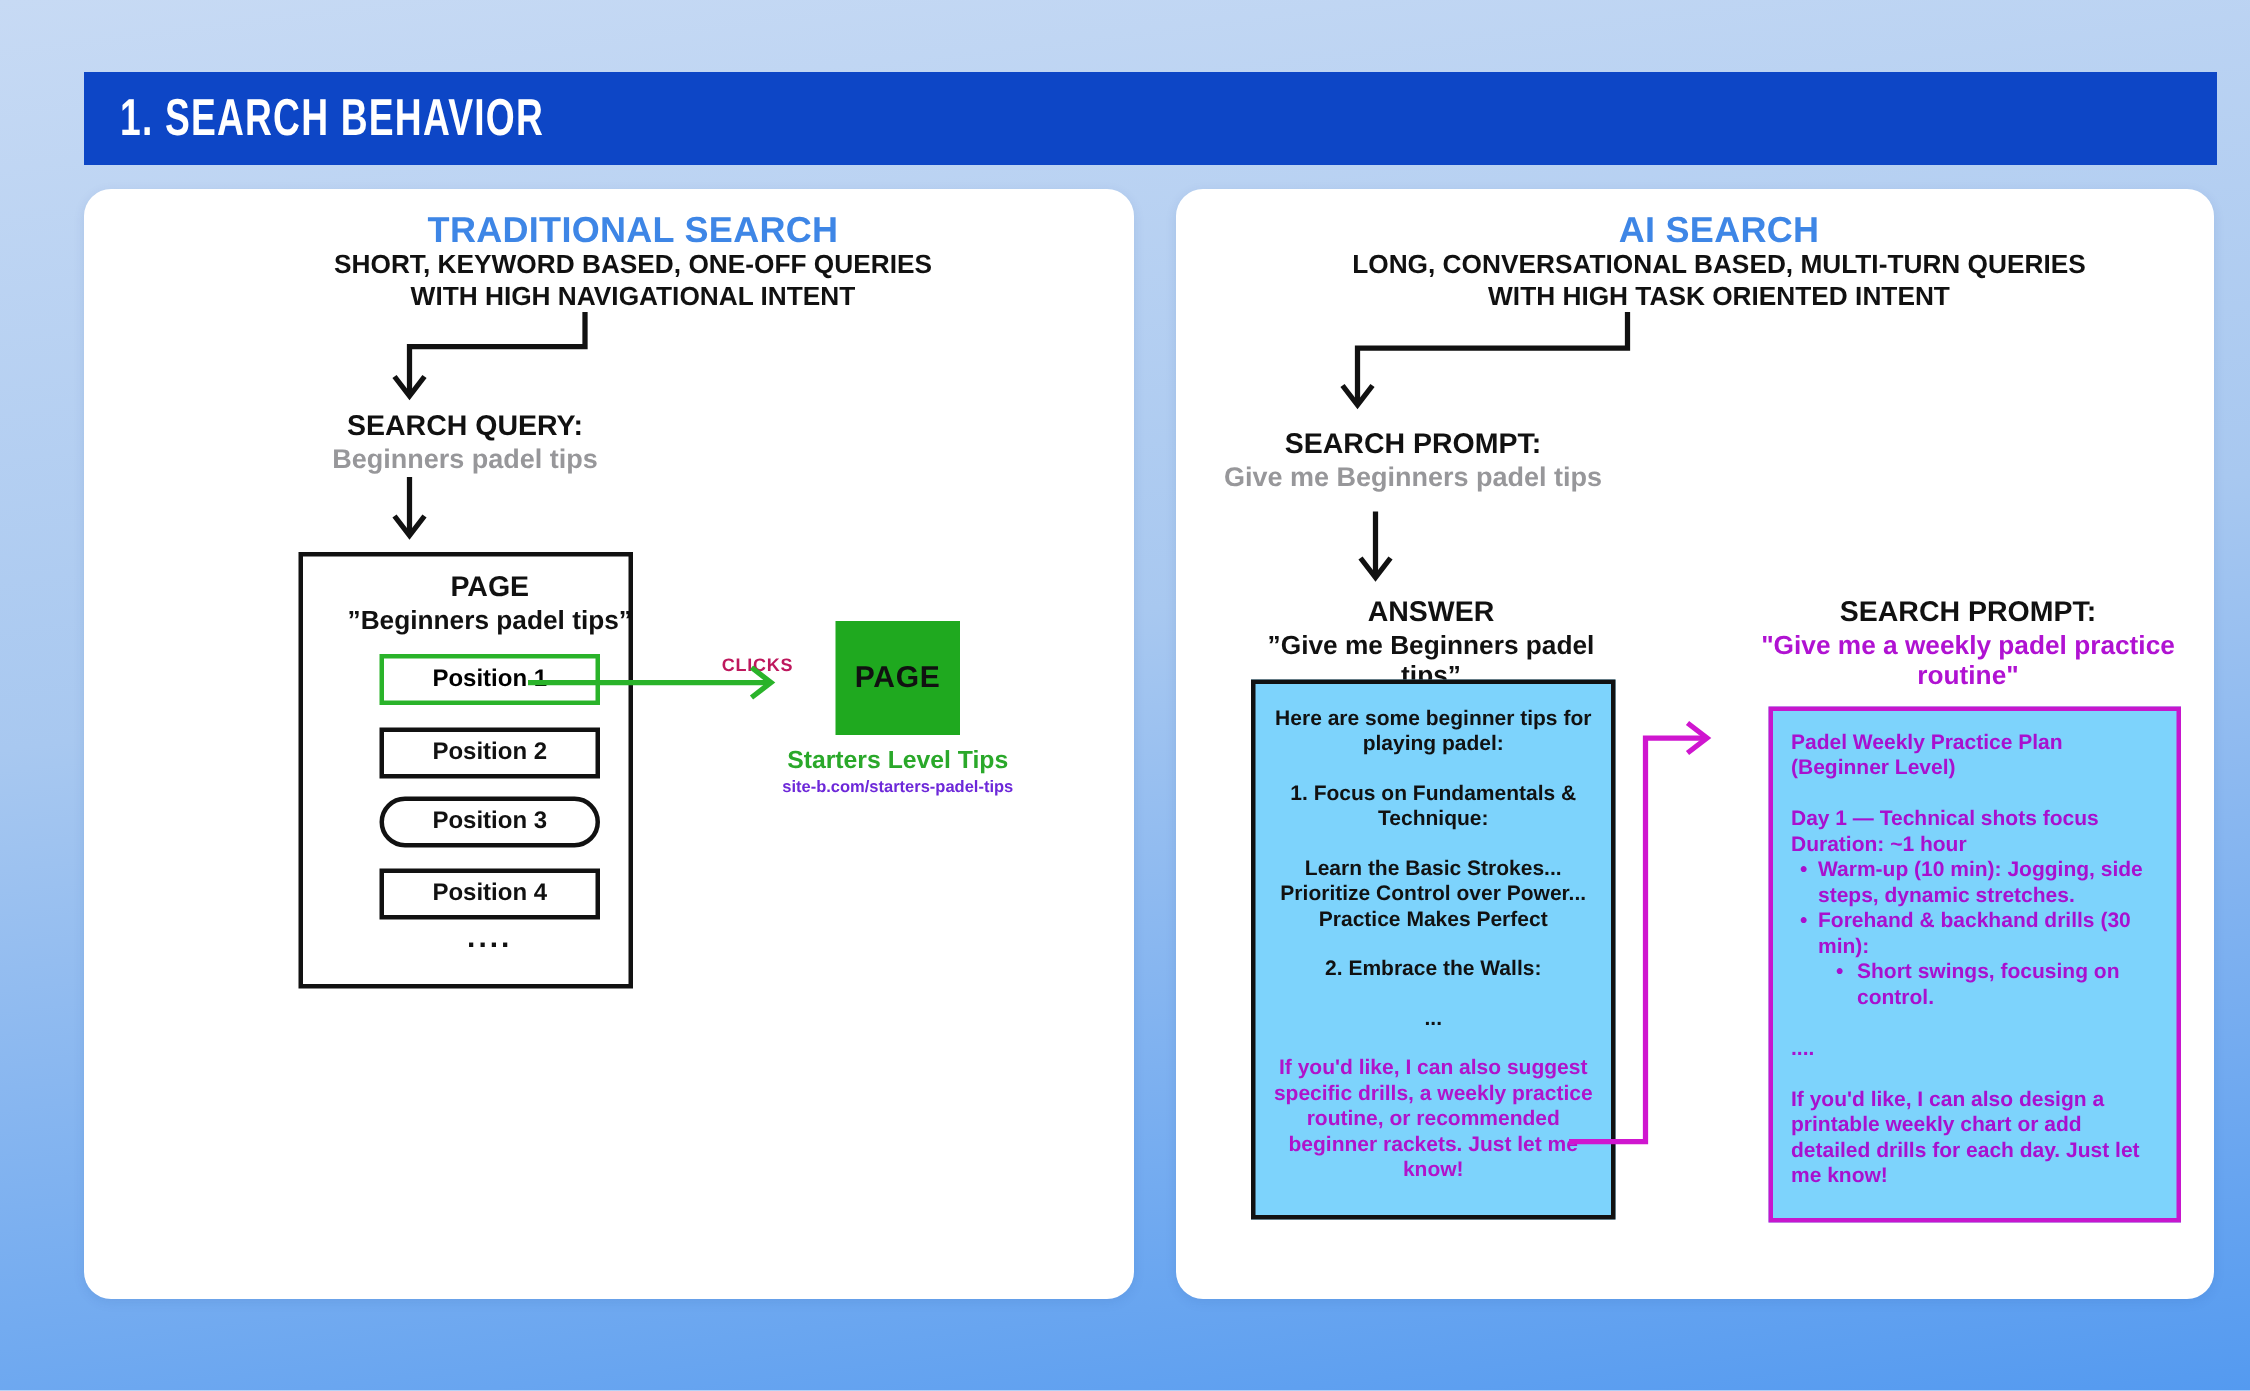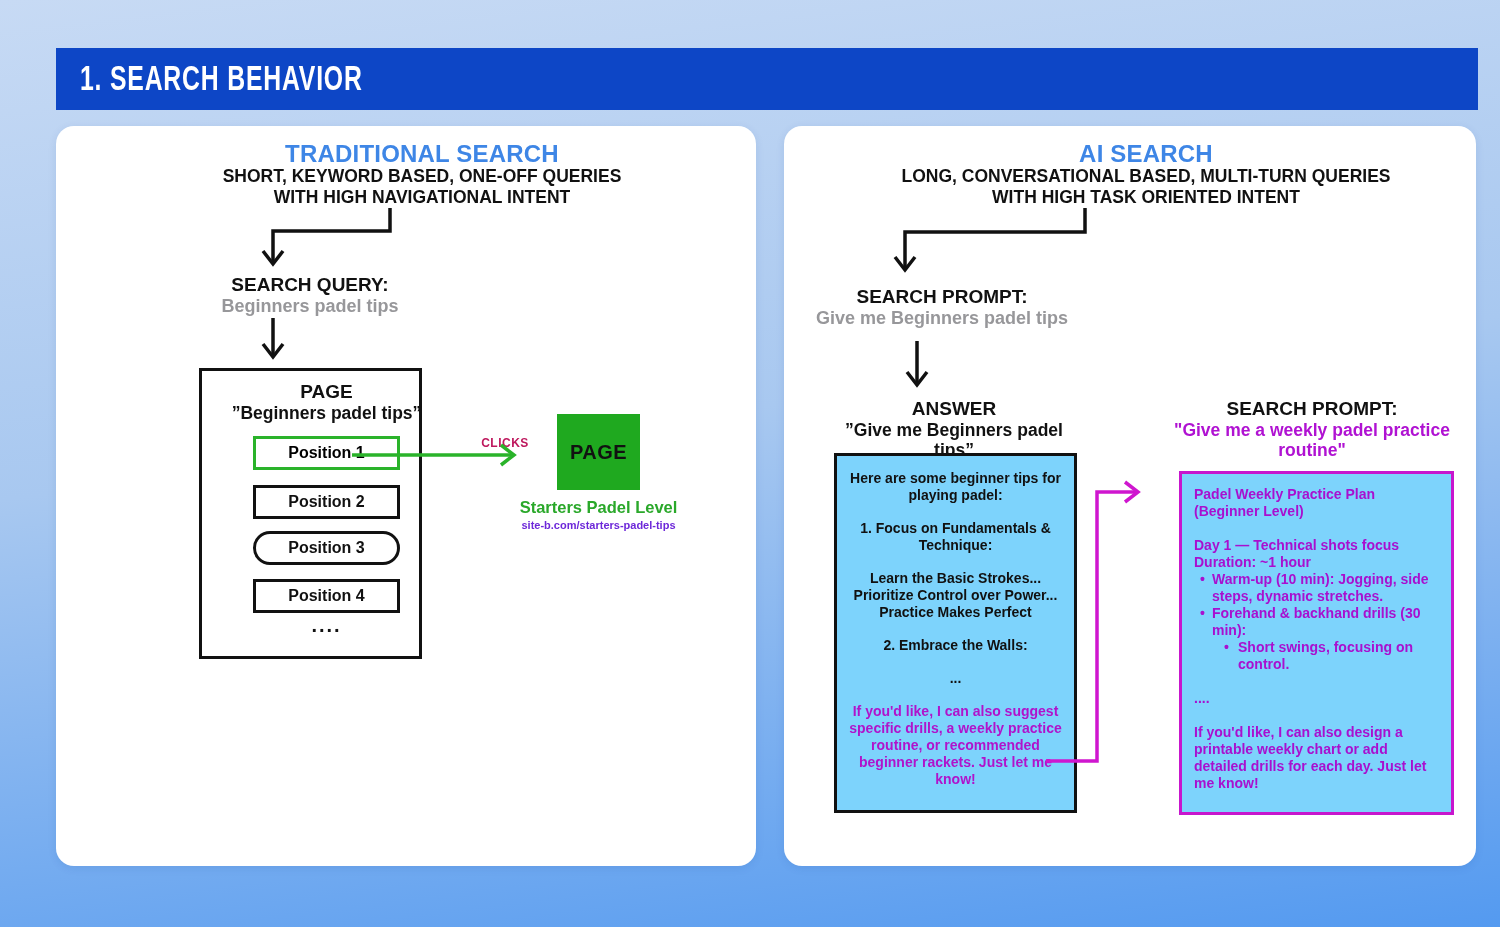--- a/index.html
+++ b/index.html
@@ -111,21 +111,21 @@
       <div class="abs pos-box" style="top:160px;border-radius:17px;">Position 3</div>
       <div class="abs pos-box" style="top:208px;">Position 4</div>
       <div class="abs serp-dots center" style="top:243px;">....</div>
     </div>
 
     <div class="abs clicks-label center" style="left:353px; top:310px; width:160px;">CLICKS</div>
 
     <div class="abs page-box" style="left:485px; top:288px;">
       <span>PAGE</span>
     </div>
-    <div class="abs page-title center" style="left:385px; top:372px; width:283px;">Starters Padel Level</div>
+    <div class="abs page-title center" style="left:385px; top:372px; width:283px;">Starters Level Tips</div>
     <div class="abs page-url center" style="left:385px; top:393px; width:283px;">site-b.com/starters-padel-tips</div>
   </div>
 
   <div class="abs panel panel-right">
     <div class="abs panel-sub center" style="top:40px;">LONG, CONVERSATIONAL BASED, MULTI-TURN QUERIES</div>
     <div class="abs panel-title center" style="top:14px;">AI SEARCH</div>
     <div class="abs panel-sub center" style="top:61px;">WITH HIGH TASK ORIENTED INTENT</div>
 
     <div class="abs center" style="left:12px; top:160px; width:260px;">
       <div class="label-lg">SEARCH PROMPT:</div>

